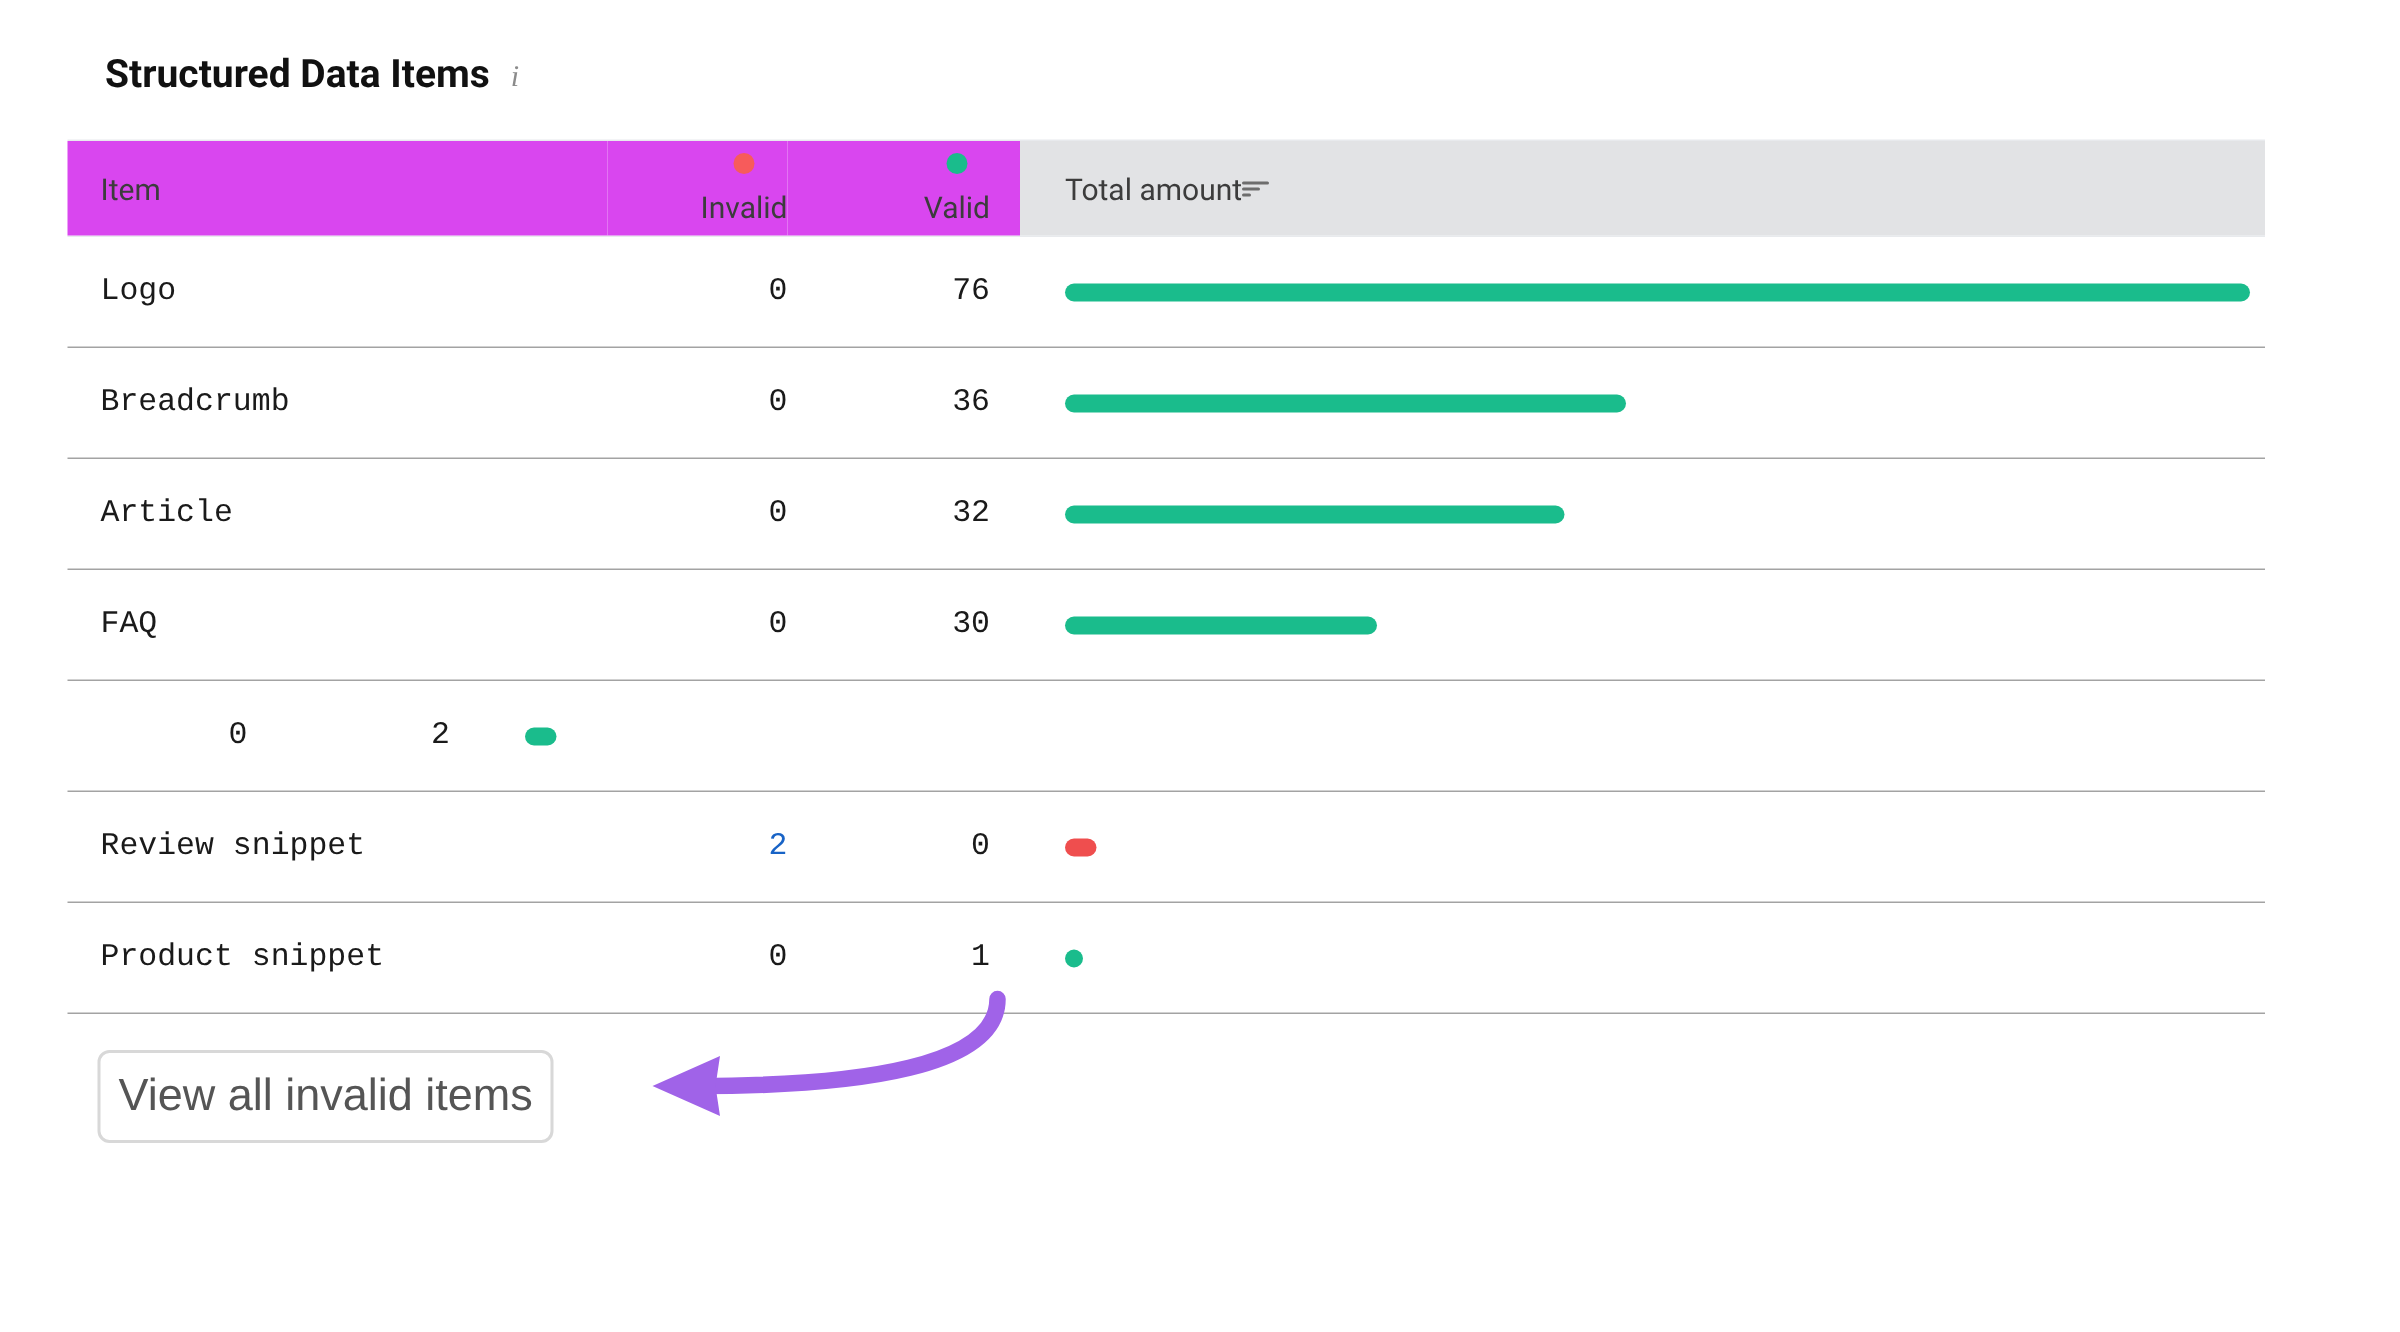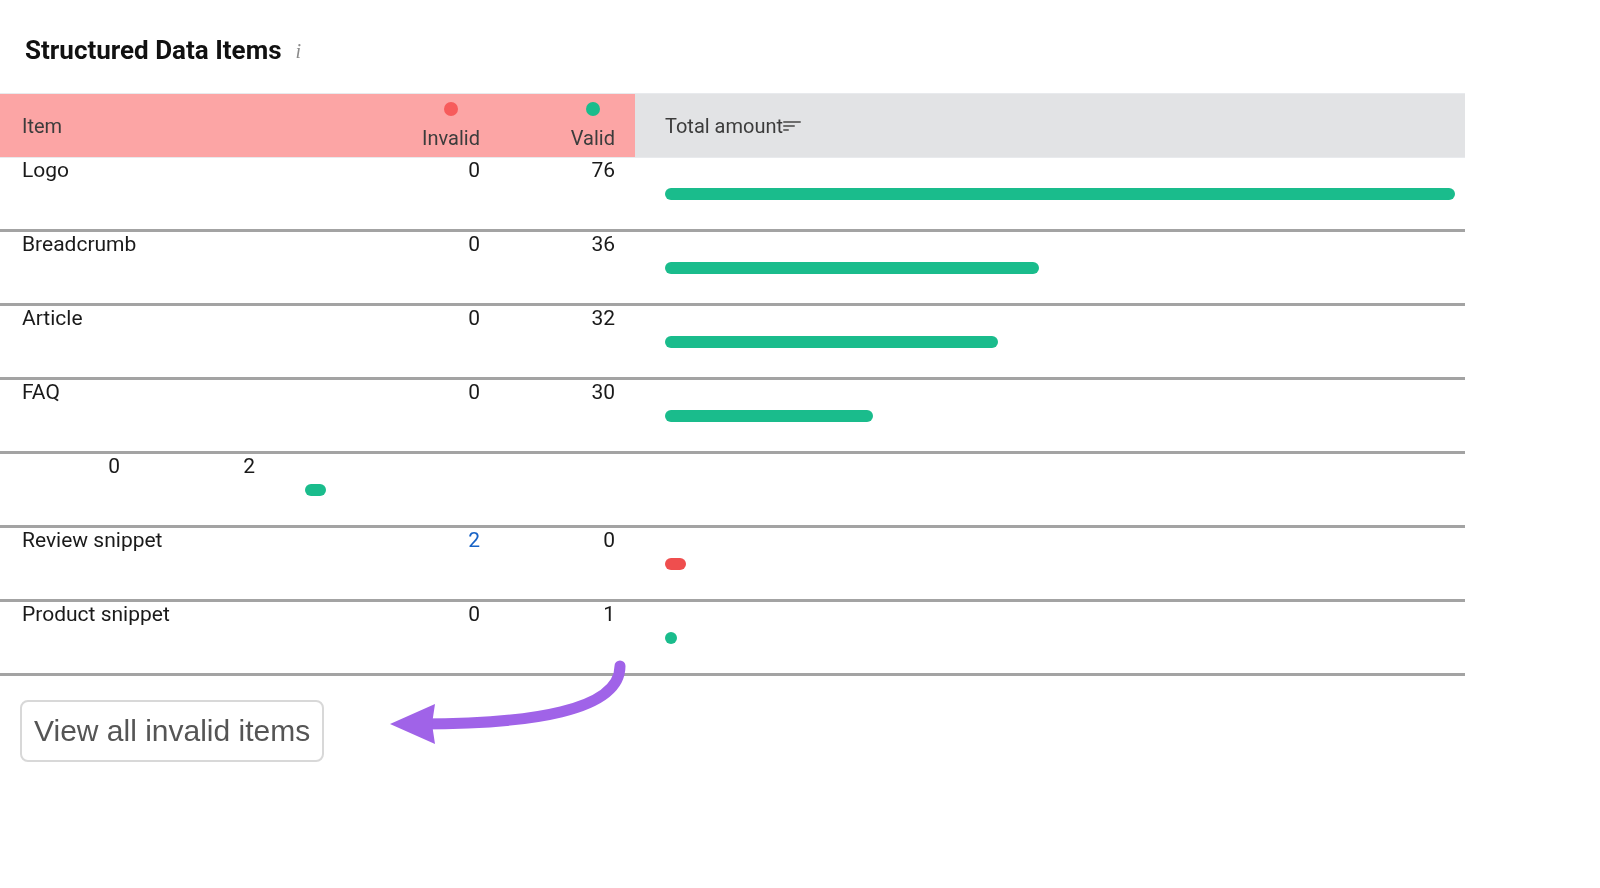--- a/index.html
+++ b/index.html
@@ -6,20 +6,21 @@
     body {
       font-family: -apple-system, BlinkMacSystemFont, "Segoe UI", Roboto, Helvetica, Arial, sans-serif;
       background: #fff;
       color: #1a1a1a;
       width: 1600px;
       padding: 0;
     }
     .page {
       width: 1465px;
       padding: 35px 0 40px 0;
+      margin-left: 45px;
     }
     .title-wrap {
       display: flex;
       align-items: center;
       gap: 14px;
       padding: 0 0 28px 25px;
     }
     .title {
       font-size: 26px;
       font-weight: 700;
@@ -46,21 +47,21 @@
       height: 64px;
       border-bottom: 1px solid #e8eaed;
     }
     .col-item   { width: 360px; padding-left: 22px; font-size: 20px; color: #3c3c3c; }
     .col-invalid{ width: 120px; text-align: right; font-size: 20px; color: #3c3c3c; }
     .col-valid  { width: 155px; text-align: right; font-size: 20px; color: #3c3c3c; padding-right: 20px;}
     .col-total  { flex: 1; padding-left: 30px; font-size: 20px; color: #3c3c3c; }
 
     .hdr .col-item,
     .hdr .col-invalid,
-    .hdr .col-valid { background: #fca5a5; height: 100%; display:flex; align-items:center; }
+    .hdr .col-valid { background: #d946ef; height: 100%; display:flex; align-items:center; }
     .hdr .col-invalid,
     .hdr .col-valid { justify-content: flex-end; }
     .hdr .col-invalid .hdr-inner,
     .hdr .col-valid .hdr-inner { display:flex; align-items:center; gap:10px;flex-direction:column; }
     .hdr .col-total { background: #e2e3e5; height:100%; display:flex; align-items:center; gap:0; }
 
     .dot {
       width: 14px; height: 14px; border-radius: 50%; display:inline-block;
     }
     .dot.red   { background:#f75b5b; }
@@ -71,23 +72,24 @@
     }
     .sort-icon span{
       display:block; height:2px; background:#6d6d6d; border-radius:1px;
     }
     .sort-icon span:nth-child(1){width:18px;}
     .sort-icon span:nth-child(2){width:12px;}
     .sort-icon span:nth-child(3){width:6px;}
 
     
     .row {
-      display:flex; 
+      display:flex; align-items:center;
       height:74px;
-      border-bottom:3px solid #a3a3a3;
+      border-bottom:1px solid #a3a3a3;
+      font-family:Liberation Mono, monospace;
     }
     .row .col-item { font-size:21px; color:#1a1a1a;}
     .row .col-invalid { font-size:21px; color:#1a1a1a;}
     .row .col-valid   { font-size:21px; color:#1a1a1a;}
     .row .col-invalid.link { color:#1863c6; font-weight:400;}
     .row .col-total { display:flex; align-items:center; }
 
     
     .bar-wrap { display:flex; gap:4px; align-items:center; }
     .bar {

